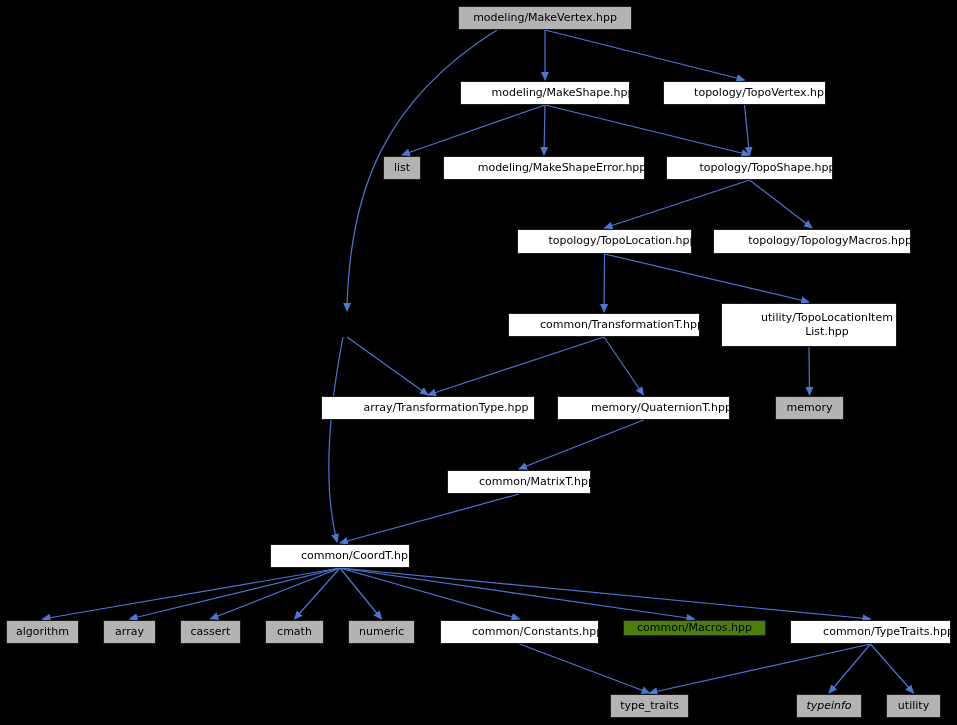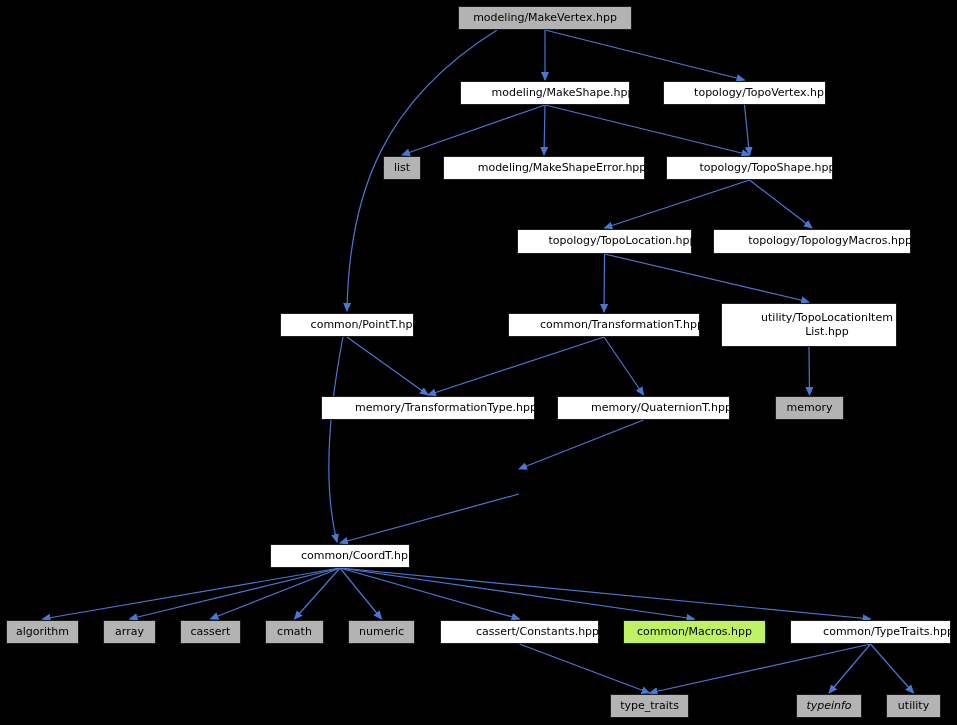--- a/index.html
+++ b/index.html
@@ -80,32 +80,32 @@
       <path d="M 870.5 644 L 913.5 693" fill="none" stroke="#4a77d4" stroke-width="1.2" marker-end="url(#arrow)"></path>
     </svg>
     <div class="node gray" style="left: 458px; top: 6px; width: 174px; height: 24px; background: rgb(179, 179, 179); color: rgb(0, 0, 0);">modeling/MakeVertex.hpp</div>
     <div class="node white" style="left: 460px; top: 81px; width: 170px; height: 24px; background: rgb(255, 255, 255); color: rgb(0, 0, 0);">modeling/MakeShape.hpp</div>
     <div class="node white" style="left: 663px; top: 81px; width: 163px; height: 24px; background: rgb(255, 255, 255); color: rgb(0, 0, 0);">topology/TopoVertex.hpp</div>
     <div class="node gray" style="left: 383px; top: 156px; width: 38px; height: 24px; background: rgb(179, 179, 179); color: rgb(0, 0, 0);">list</div>
     <div class="node white" style="left: 443px; top: 156px; width: 202px; height: 24px; background: rgb(255, 255, 255); color: rgb(0, 0, 0);">modeling/MakeShapeError.hpp</div>
     <div class="node white" style="left: 666px; top: 156px; width: 167px; height: 24px; background: rgb(255, 255, 255); color: rgb(0, 0, 0);">topology/TopoShape.hpp</div>
     <div class="node white" style="left: 517px; top: 229px; width: 175px; height: 25px; background: rgb(255, 255, 255); color: rgb(0, 0, 0);">topology/TopoLocation.hpp</div>
     <div class="node white" style="left: 713px; top: 229px; width: 198px; height: 25px; background: rgb(255, 255, 255); color: rgb(0, 0, 0);">topology/TopologyMacros.hpp</div>
-    <div class="node white" style="left: 280px; top: 313px; width: 134px; height: 24px; background: rgb(255, 255, 255); color: rgb(0, 0, 0);">common/PointT.hpp</div>
     <div class="node white" style="left: 508px; top: 313px; width: 192px; height: 24px; background: rgb(255, 255, 255); color: rgb(0, 0, 0);">common/TransformationT.hpp</div>
     <div class="node white" style="left: 721px; top: 303px; width: 176px; height: 44px; background: rgb(255, 255, 255); color: rgb(0, 0, 0);">utility/TopoLocationItem
 List.hpp</div>
-    <div class="node white" style="left: 321px; top: 396px; width: 214px; height: 24px; background: rgb(255, 255, 255); color: rgb(0, 0, 0);">memory/TransformationType.hpp</div>
+    <div class="node white" style="left: 321px; top: 396px; width: 214px; height: 24px; background: rgb(255, 255, 255); color: rgb(0, 0, 0);">array/TransformationType.hpp</div>
     <div class="node white" style="left: 557px; top: 396px; width: 173px; height: 24px; background: rgb(255, 255, 255); color: rgb(0, 0, 0);">memory/QuaternionT.hpp</div>
     <div class="node gray" style="left: 775px; top: 396px; width: 69px; height: 24px; background: rgb(179, 179, 179); color: rgb(0, 0, 0);">memory</div>
+    <div class="node white" style="left: 447px; top: 470px; width: 144px; height: 24px; background: rgb(255, 255, 255); color: rgb(0, 0, 0);">common/MatrixT.hpp</div>
     <div class="node white" style="left: 270px; top: 544px; width: 140px; height: 24px; background: rgb(255, 255, 255); color: rgb(0, 0, 0);">common/CoordT.hpp</div>
     <div class="node gray" style="left: 6px; top: 620px; width: 73px; height: 24px; background: rgb(179, 179, 179); color: rgb(0, 0, 0);">algorithm</div>
     <div class="node gray" style="left: 103px; top: 620px; width: 53px; height: 24px; background: rgb(179, 179, 179); color: rgb(0, 0, 0);">array</div>
     <div class="node gray" style="left: 180px; top: 620px; width: 61px; height: 24px; background: rgb(179, 179, 179); color: rgb(0, 0, 0);">cassert</div>
     <div class="node gray" style="left: 265px; top: 620px; width: 59px; height: 24px; background: rgb(179, 179, 179); color: rgb(0, 0, 0);">cmath</div>
     <div class="node gray" style="left: 348px; top: 620px; width: 67px; height: 24px; background: rgb(179, 179, 179); color: rgb(0, 0, 0);">numeric</div>
-    <div class="node white" style="left: 440px; top: 620px; width: 159px; height: 24px; background: rgb(255, 255, 255); color: rgb(0, 0, 0);">cassert/Constants.hpp</div>
-    <div class="node gray" style="left: 623px; top: 620px; width: 143px; height: 24px; background: #bef264; color: rgb(0, 0, 0);">common/Macros.hpp</div>
+    <div class="node white" style="left: 440px; top: 620px; width: 159px; height: 24px; background: rgb(255, 255, 255); color: rgb(0, 0, 0);">common/Constants.hpp</div>
+    <div class="node gray" style="left: 623px; top: 620px; width: 143px; height: 16px; background: #4d7c0f; color: rgb(0, 0, 0);">common/Macros.hpp</div>
     <div class="node white" style="left: 790px; top: 620px; width: 161px; height: 24px; background: rgb(255, 255, 255); color: rgb(0, 0, 0);">common/TypeTraits.hpp</div>
     <div class="node gray" style="left: 610px; top: 694px; width: 79px; height: 24px; background: rgb(179, 179, 179); color: rgb(0, 0, 0);">type_traits</div>
     <div class="node gray" style="left: 796px; top: 694px; width: 66px; height: 24px; background: rgb(179, 179, 179); color: rgb(0, 0, 0); font-style: italic;">typeinfo</div>
     <div class="node gray" style="left: 886px; top: 694px; width: 55px; height: 24px; background: rgb(179, 179, 179); color: rgb(0, 0, 0);">utility</div>
   </div>
 
 </body></html>

